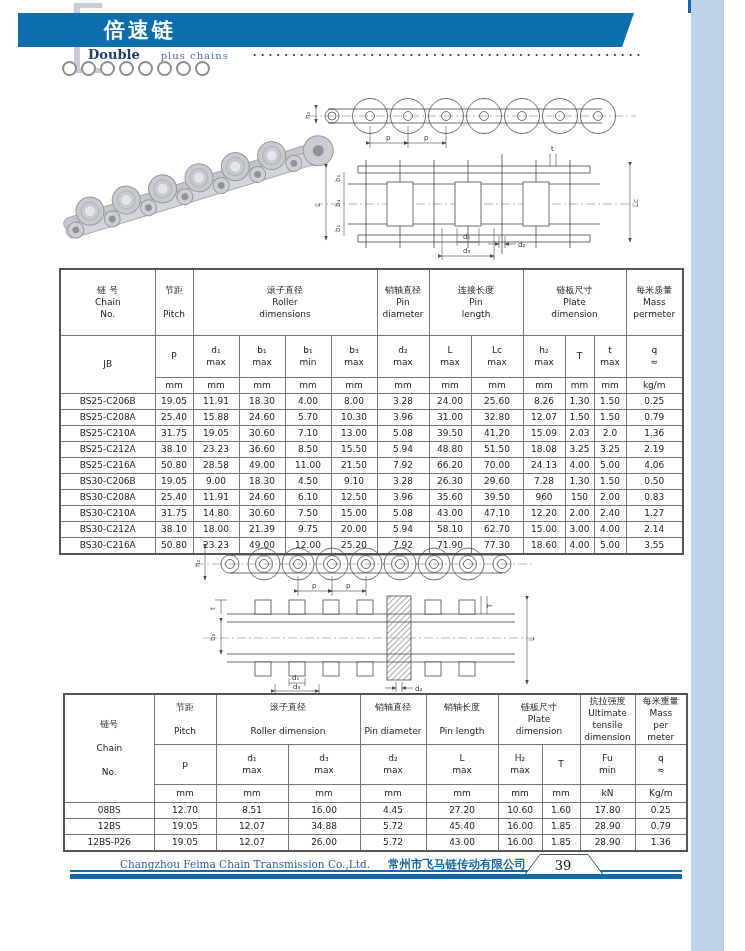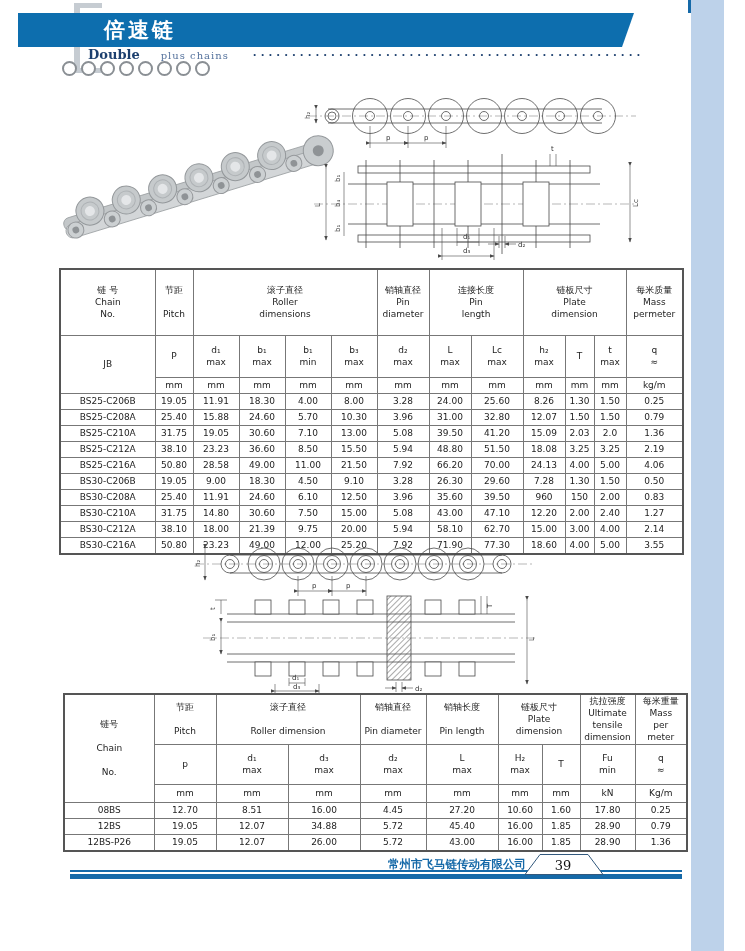--- a/index.html
+++ b/index.html
@@ -650,20 +650,21 @@
           <td>5.72</td>
           <td>43.00</td>
           <td>16.00</td>
           <td>1.85</td>
           <td>28.90</td>
           <td>1.36</td>
         </tr>
       </tbody>
   </table>
 
+  <div class="footer-en">Changzhou Feima Chain Transmission Co.,Ltd.</div>
   <div class="footer-cn">常州市飞马链传动有限公司</div>
   <div class="rule-thin"></div>
   <div class="rule-thick"></div>
   <svg class="page-tab" width="86" height="21" viewBox="0 0 86 21">
     <path d="M15 0.5 L63 0.5 L78 20.5 L0 20.5 Z" fill="#fff" stroke="#33597d" stroke-width="1"></path>
     <text x="38" y="16" text-anchor="middle" style="font-size:13px;font-family:'DejaVu Serif','Liberation Serif',serif;fill:#111;">39</text>
   </svg>
 
 </div>
 

